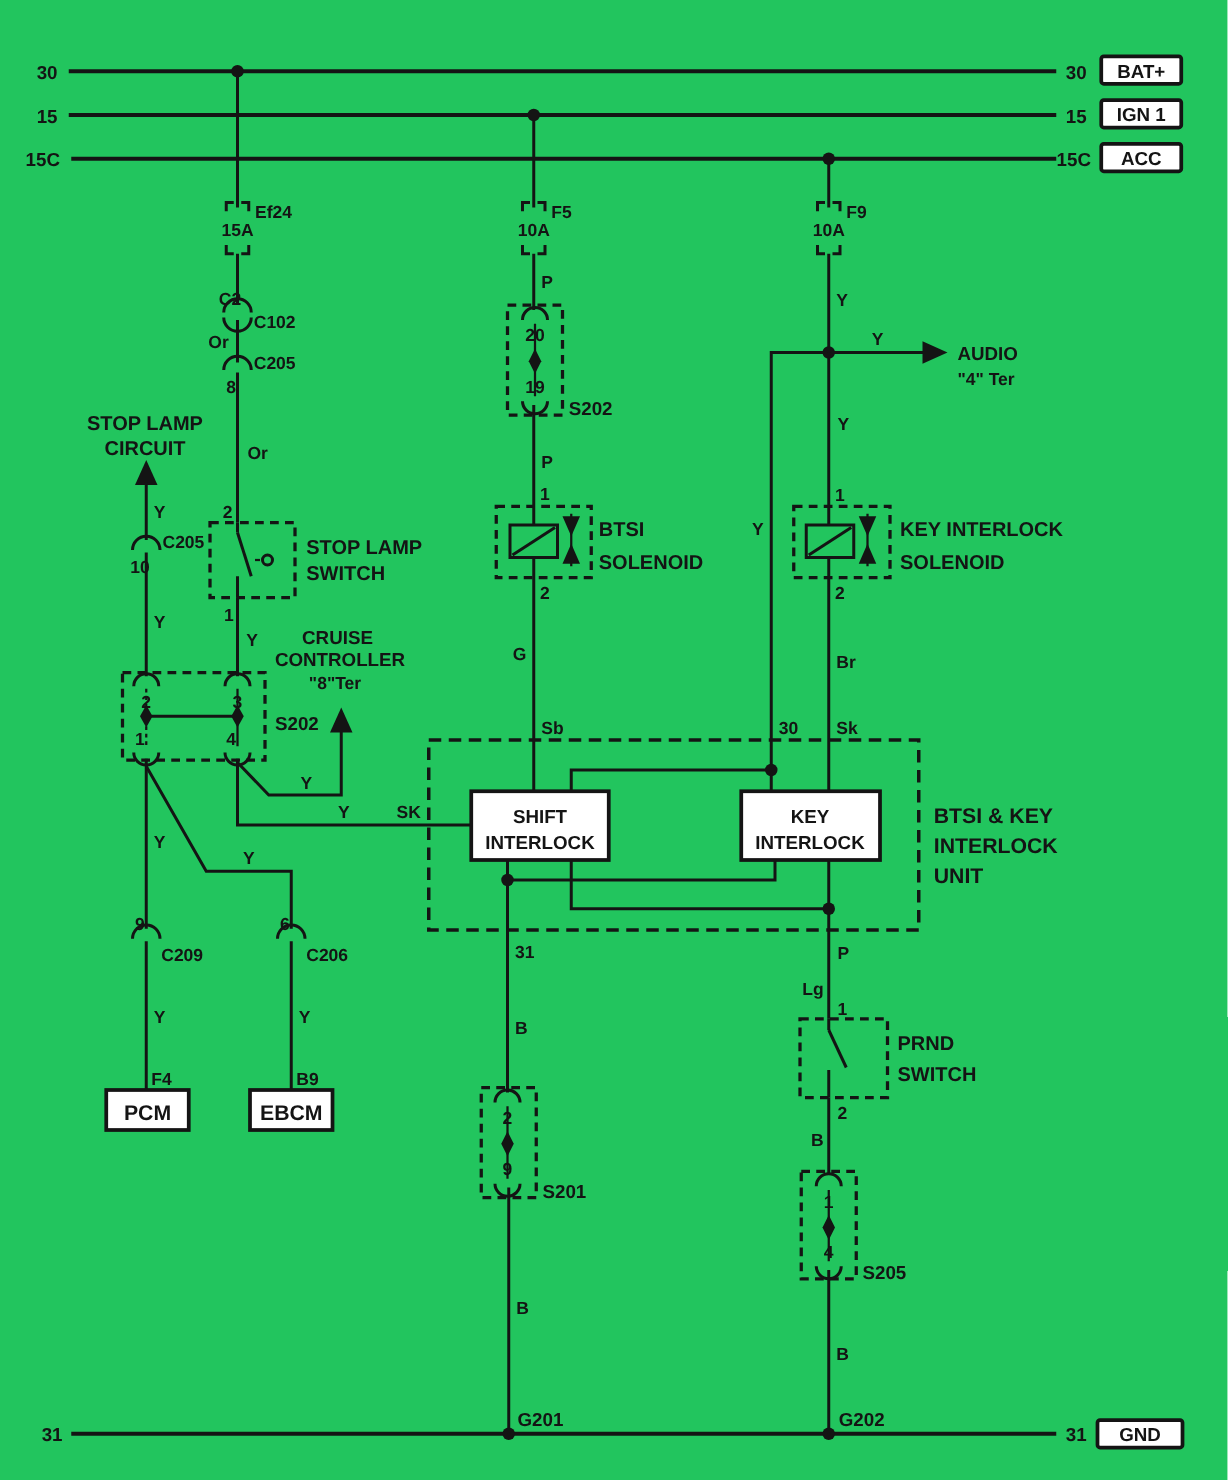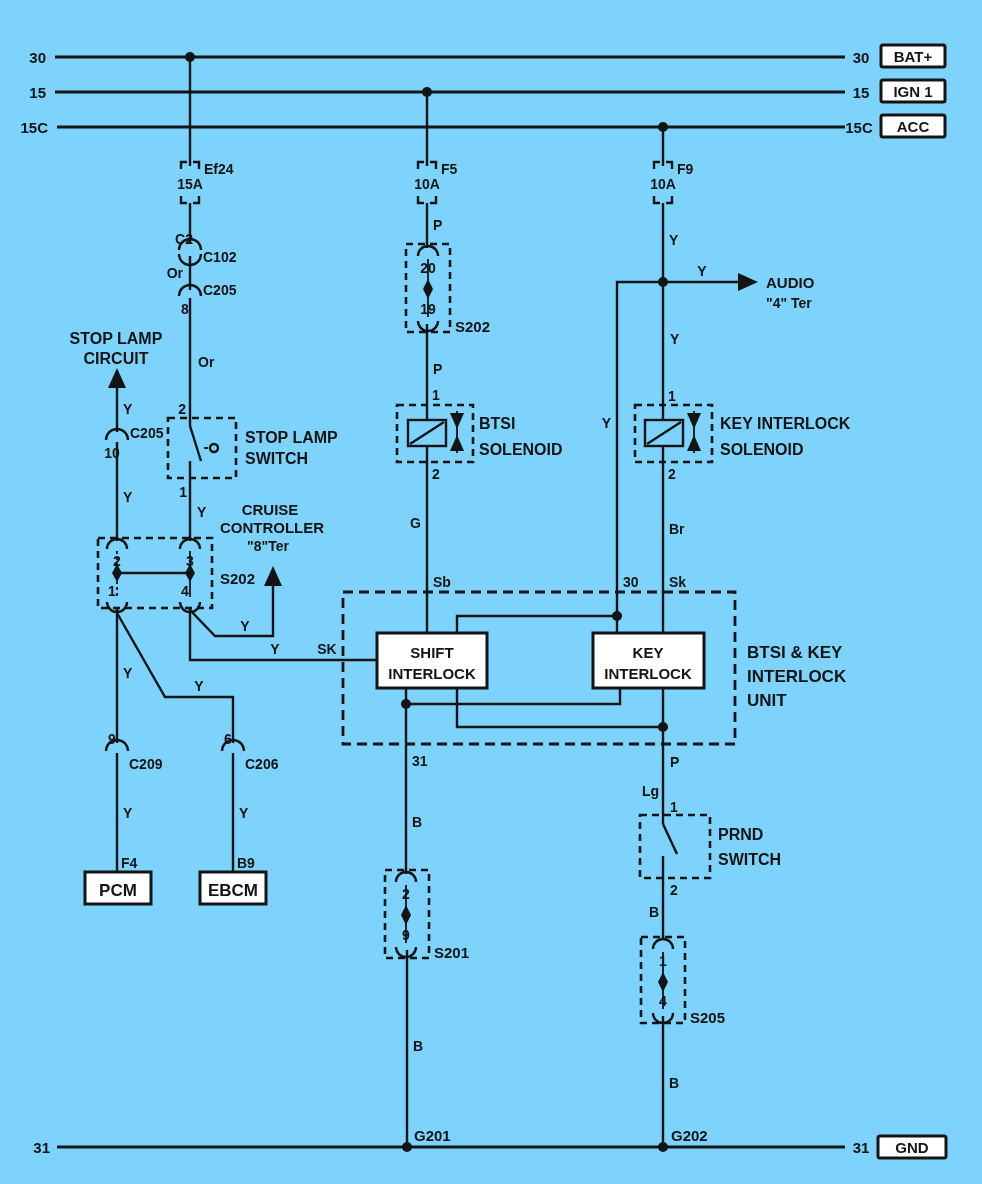--- a/index.html
+++ b/index.html
@@ -1,16 +1,16 @@
 <!DOCTYPE html>
 <html><head>
 <meta charset="utf-8">
 <style>
   html,body{margin:0;padding:0;background:#fff;}
-  #page{position:relative;width:982px;height:1184px;background:#7dd3fc;overflow:hidden;}
+  #page{position:relative;width:982px;height:1184px;background:#22c55e;overflow:hidden;}
   svg{position:absolute;left:0;top:0;}
   text{font-family:"Liberation Sans",sans-serif;font-weight:700;fill:#141414;}
   .t14{font-size:14px;} .t15{font-size:15px;} .t16{font-size:16px;} .t17{font-size:17px;}
   .mid{text-anchor:middle;} .end{text-anchor:end;}
   .bus{stroke:#141414;stroke-width:3.2;fill:none;}
   .wire{stroke:#141414;stroke-width:2.4;fill:none;}
   .thin{stroke:#141414;stroke-width:1.8;fill:none;}
   .dash{fill:none;stroke:#141414;stroke-width:2.6;stroke-dasharray:7 5;}
   .dashbig{fill:none;stroke:#141414;stroke-width:2.8;stroke-dasharray:10 6;}
   .box{fill:#fff;stroke:#141414;stroke-width:3;}

